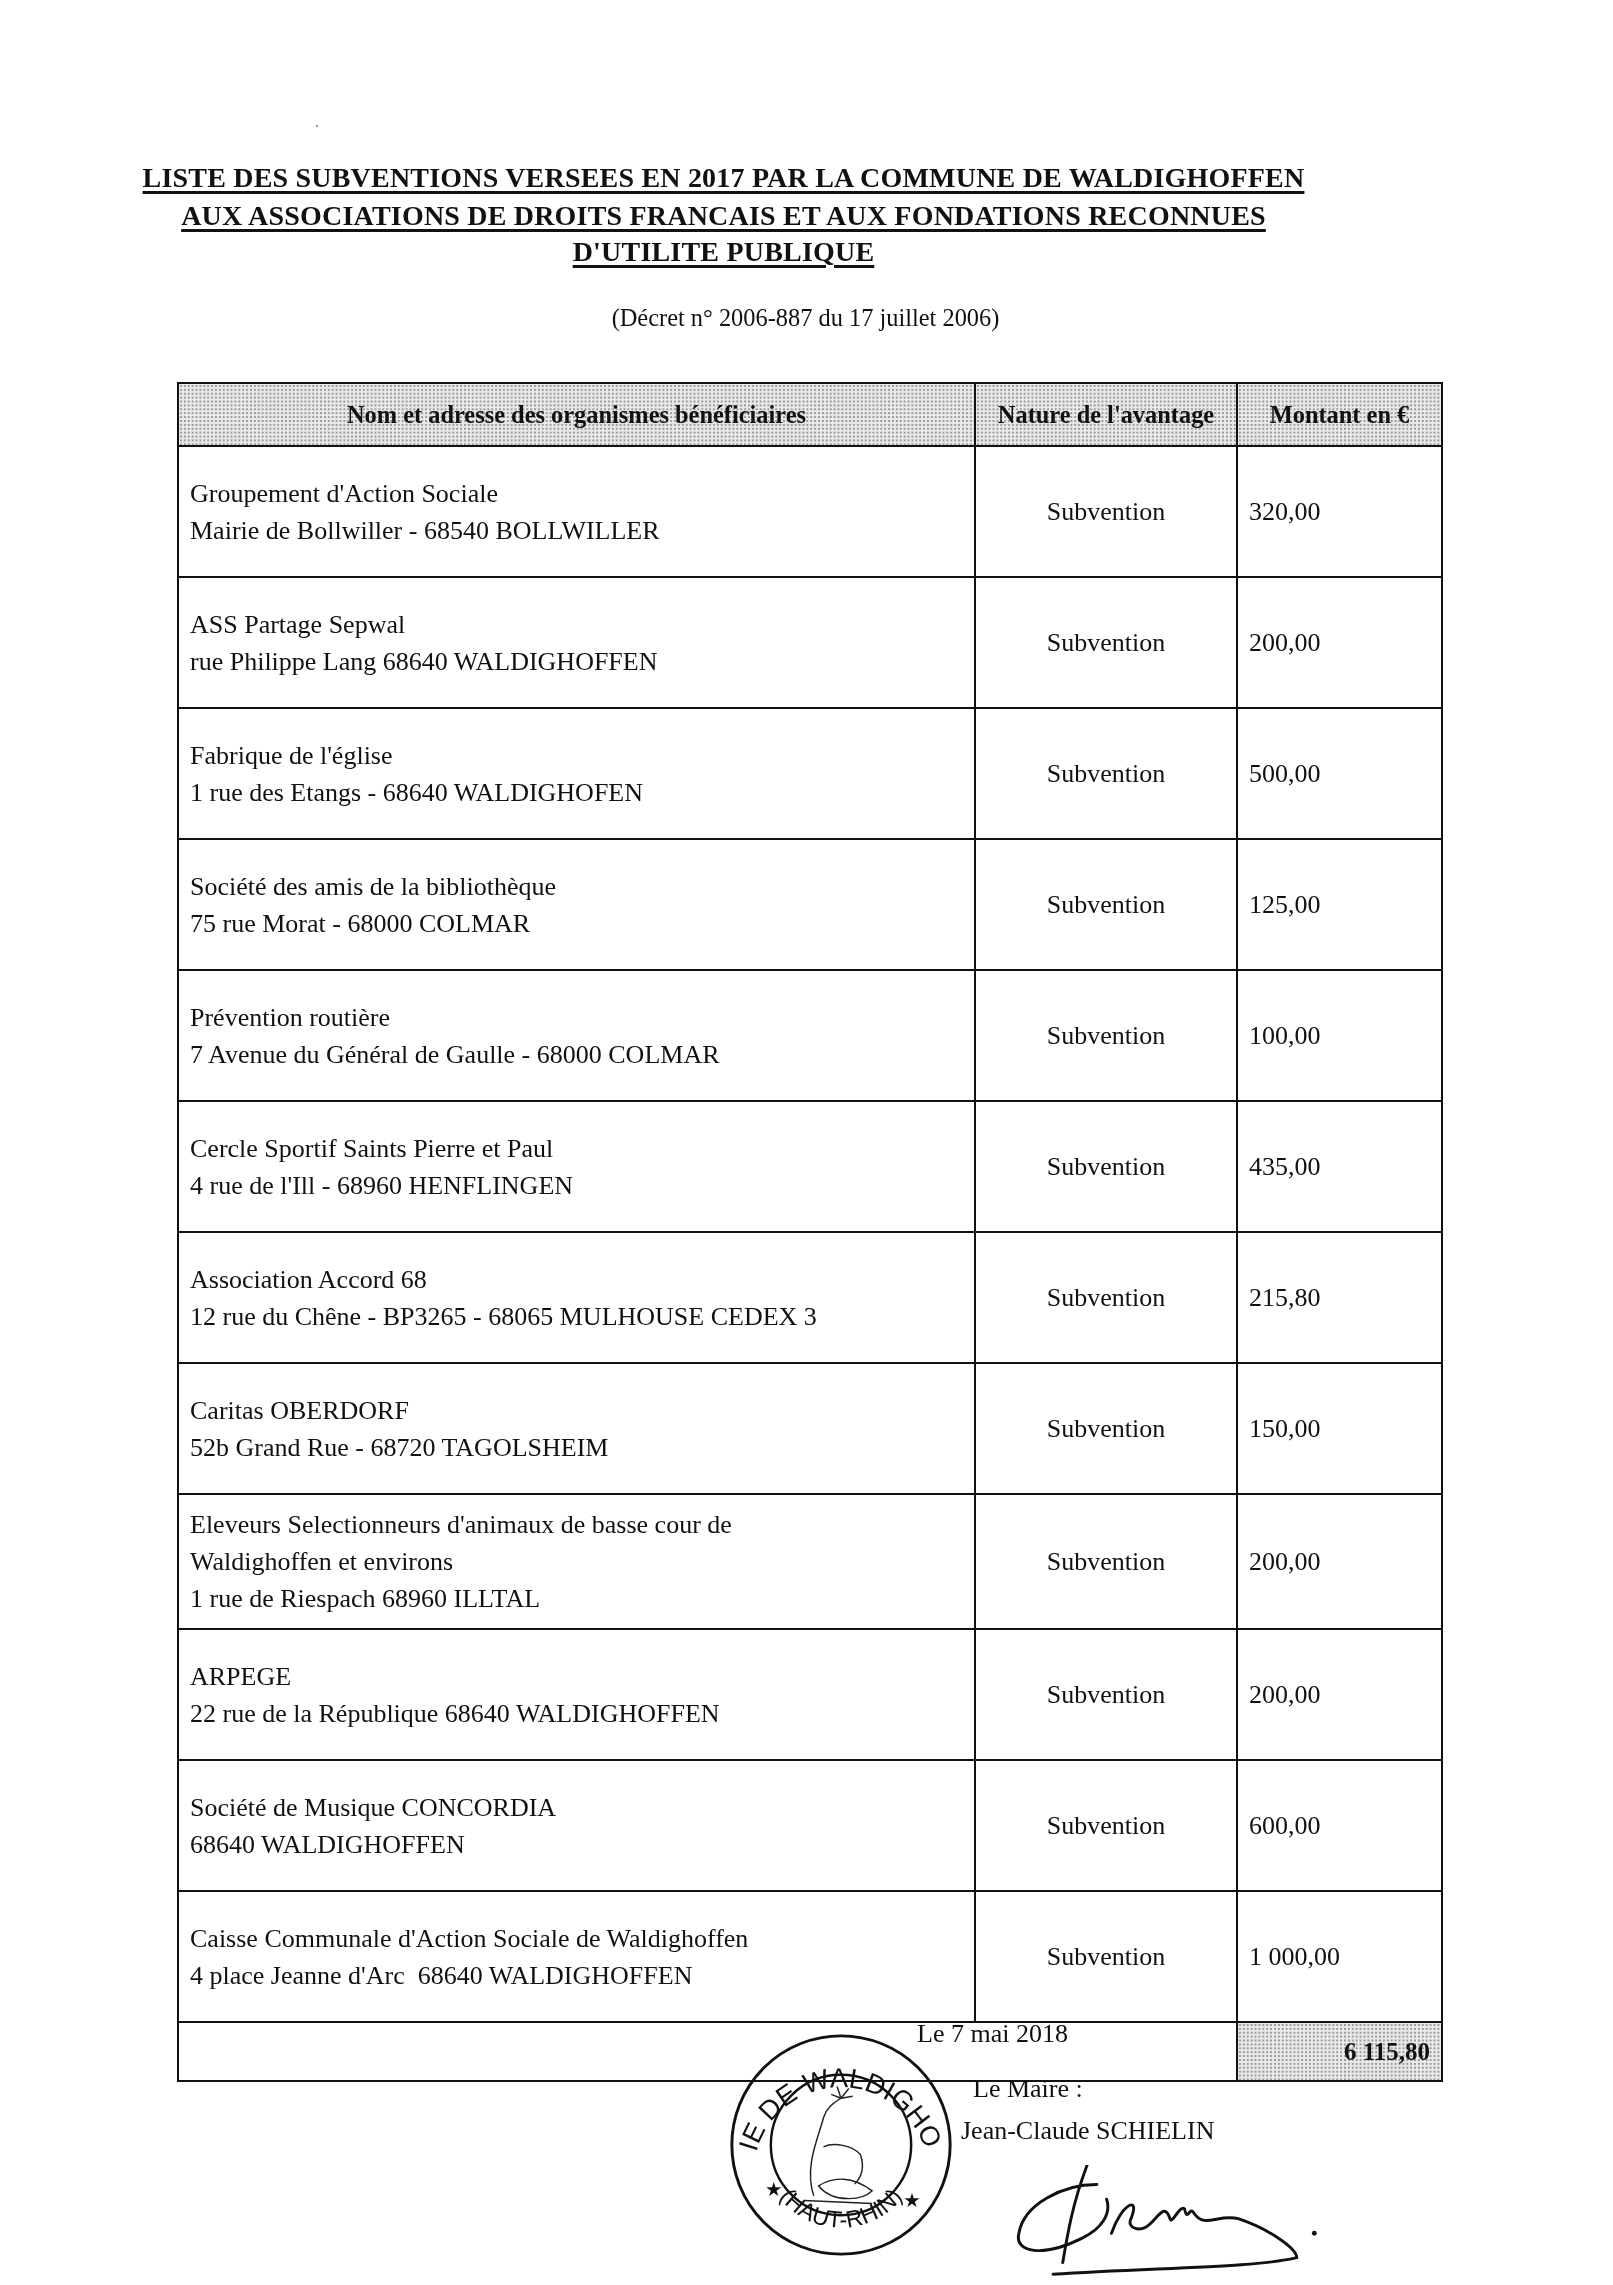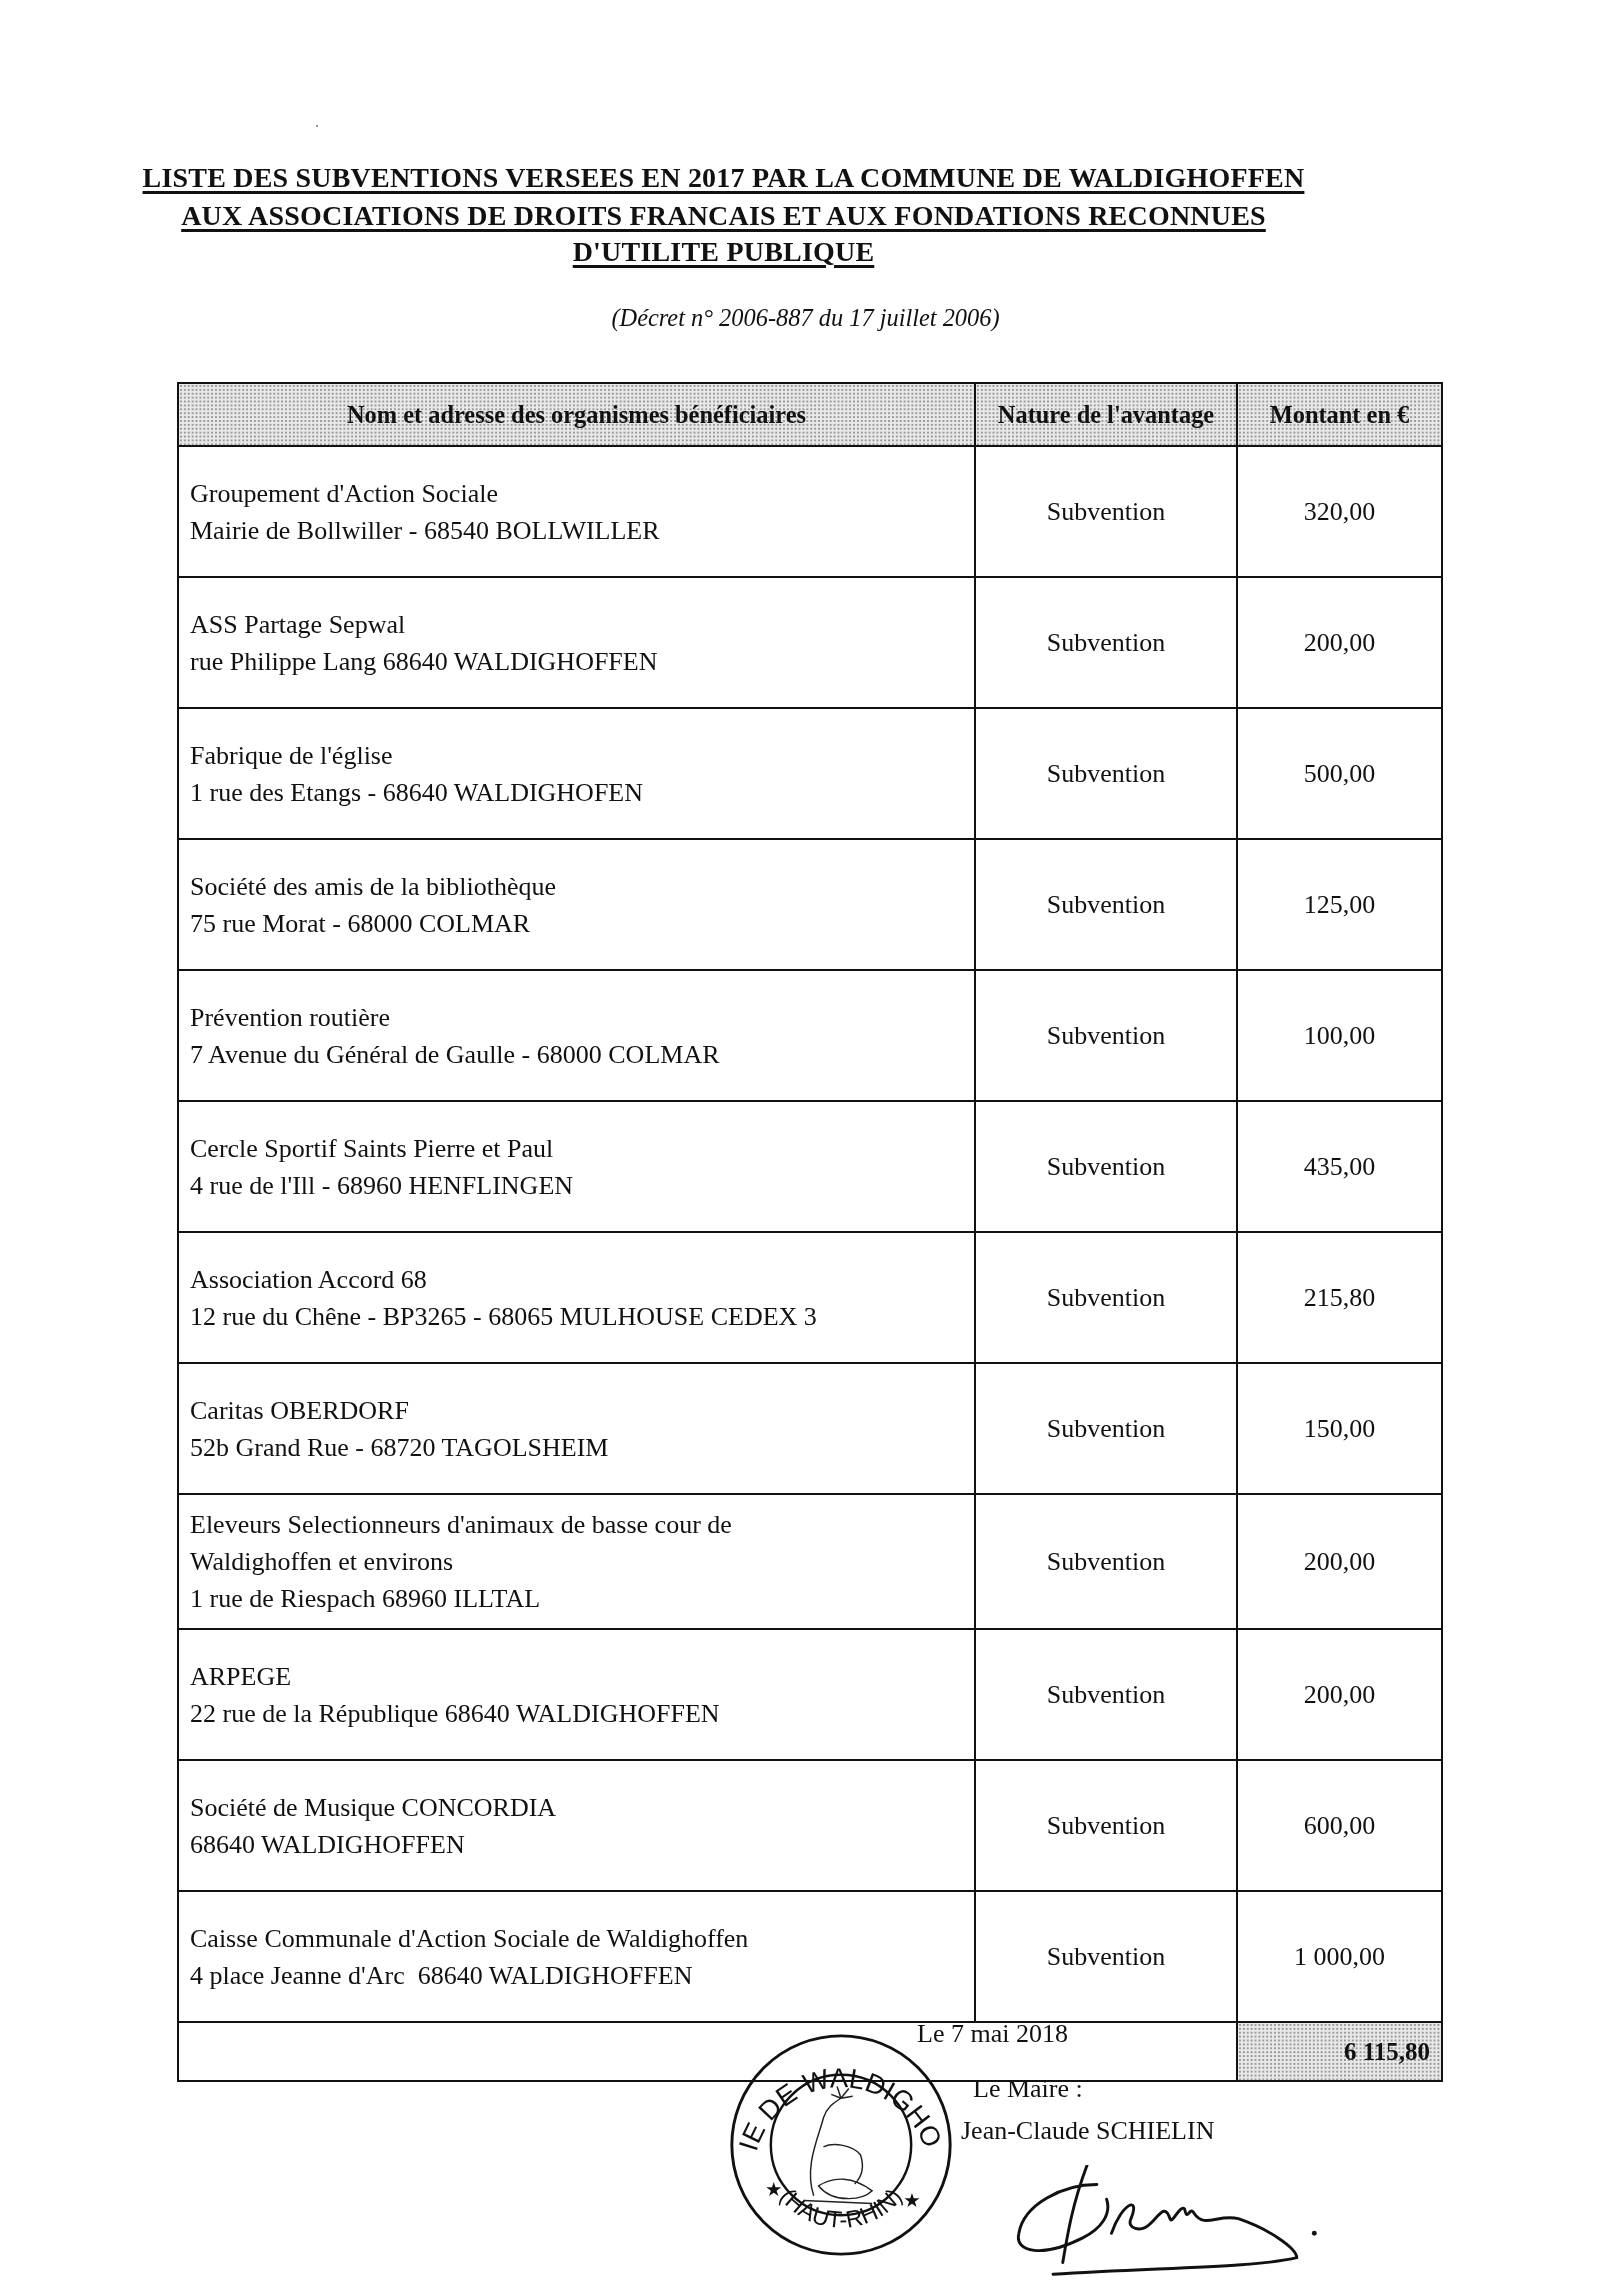--- a/index.html
+++ b/index.html
@@ -2,33 +2,33 @@
 <html><head>
 <meta charset="utf-8">
 <style>
   html, body { margin:0; padding:0; background:#ffffff; }
   body { width:1613px; height:2286px; position:relative; overflow:hidden;
          font-family:"Liberation Serif", "DejaVu Serif", serif; color:#111; }
   .title { position:absolute; left:0; width:1447px; text-align:center;
            font-weight:bold; font-size:28px; letter-spacing:0.2px; }
   .title span { text-decoration:underline; text-decoration-thickness:2.9px; text-underline-offset:3.9px; }
   .decree { position:absolute; left:0; width:1611px; top:304px; text-align:center;
-            font-style:italic; font-size:24.4px; }
+            font-size:24.4px; }
   table.grid { position:absolute; left:177px; top:382px; width:1264px;
                border-collapse:collapse; table-layout:fixed; }
   table.grid td, table.grid th { border:2px solid #111; padding:11px; }
   th { height:39px; font-size:24.4px; font-weight:bold;
        background-color:#e9e9e9;
        background-image: radial-gradient(#9a9a9a 0.8px, transparent 1px);
        background-size:3.9px 3.9px; }
   td { font-size:26px; vertical-align:middle; }
   tr.row td { height:107px; }
   td.name { padding-left:5.9px; line-height:37px; }
   td.nature { text-align:center; }
-  td.amount { text-align:center; padding-right:21.5px; }
+  td.amount { text-align:left; padding-right:21.5px; }
   tr.total td { height:35px;margin-left:32px; }
   td.total-amount { font-weight:bold; text-align:right; padding-right:21.5px; font-size:25px;
        background-color:#e9e9e9;
        background-image: radial-gradient(#9a9a9a 0.8px, transparent 1px);
        background-size:3.9px 3.9px; }
   .sig-text { position:absolute; font-size:26px; }
   .seal { position:absolute; left:726px; top:2030px; width:230px; height:230px; }
   .signature { position:absolute; left:1014px; top:2165px; width:312px; height:121px; }
   .speck { position:absolute; left:316px; top:125px; width:2px; height:2px; background:#999; }
 </style>

